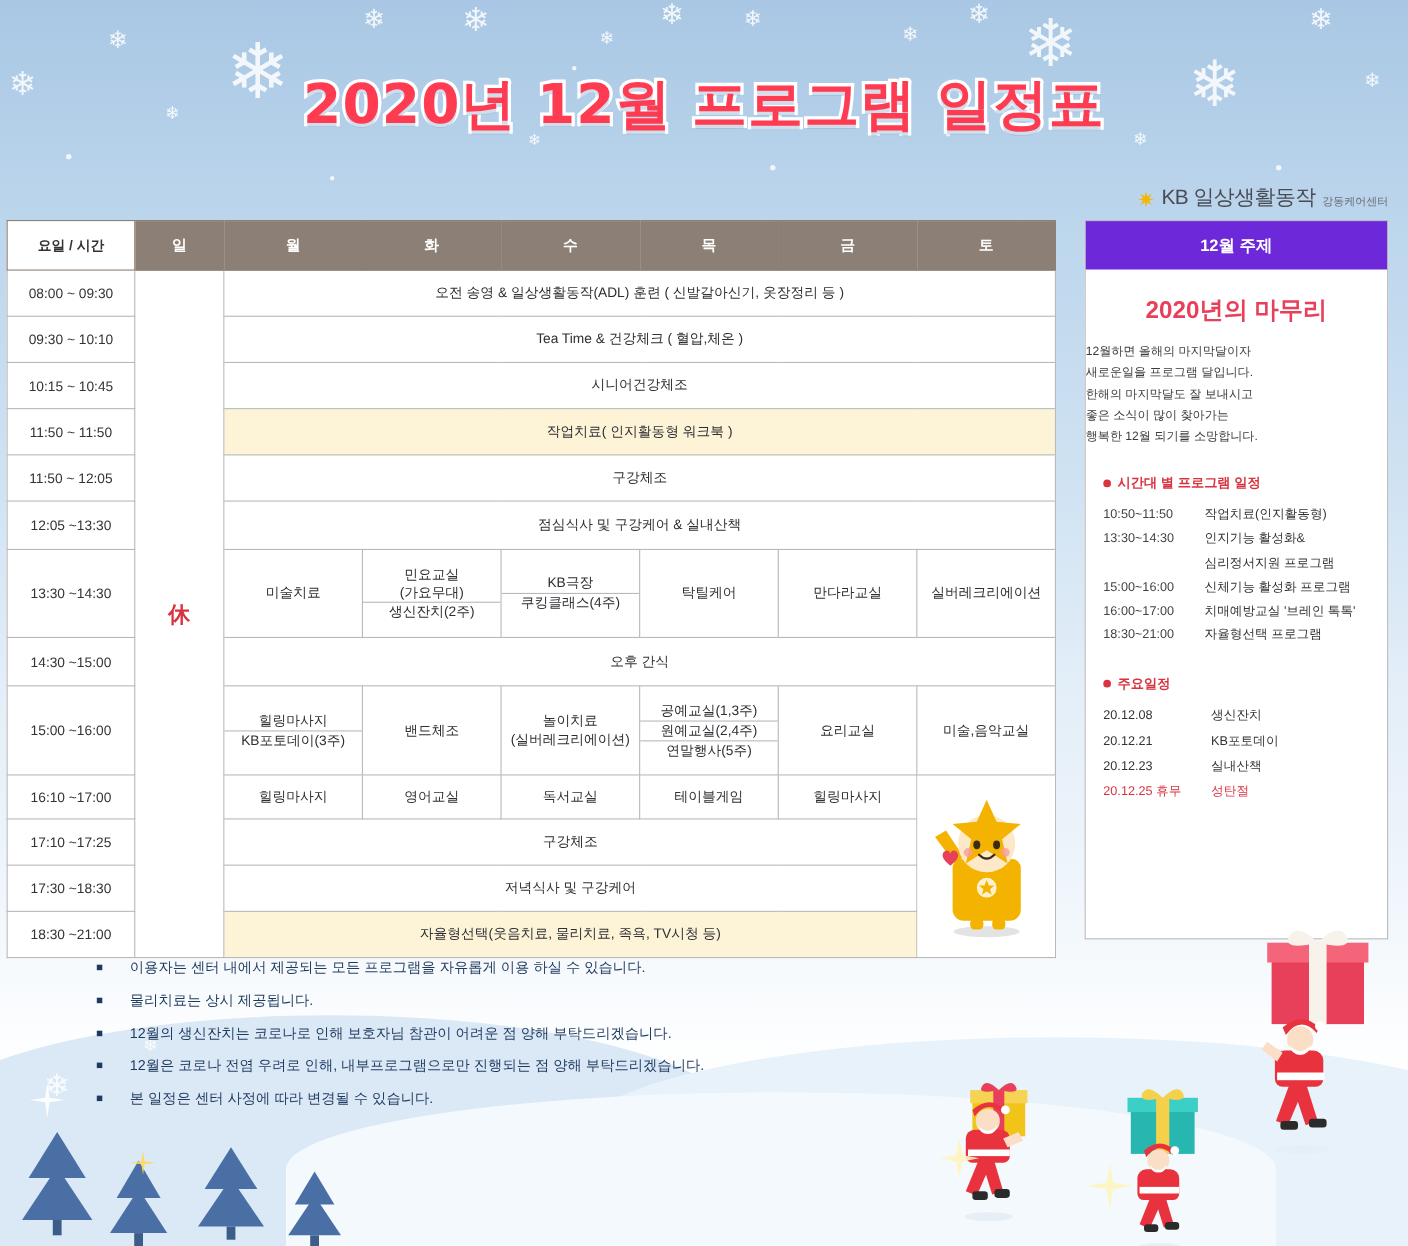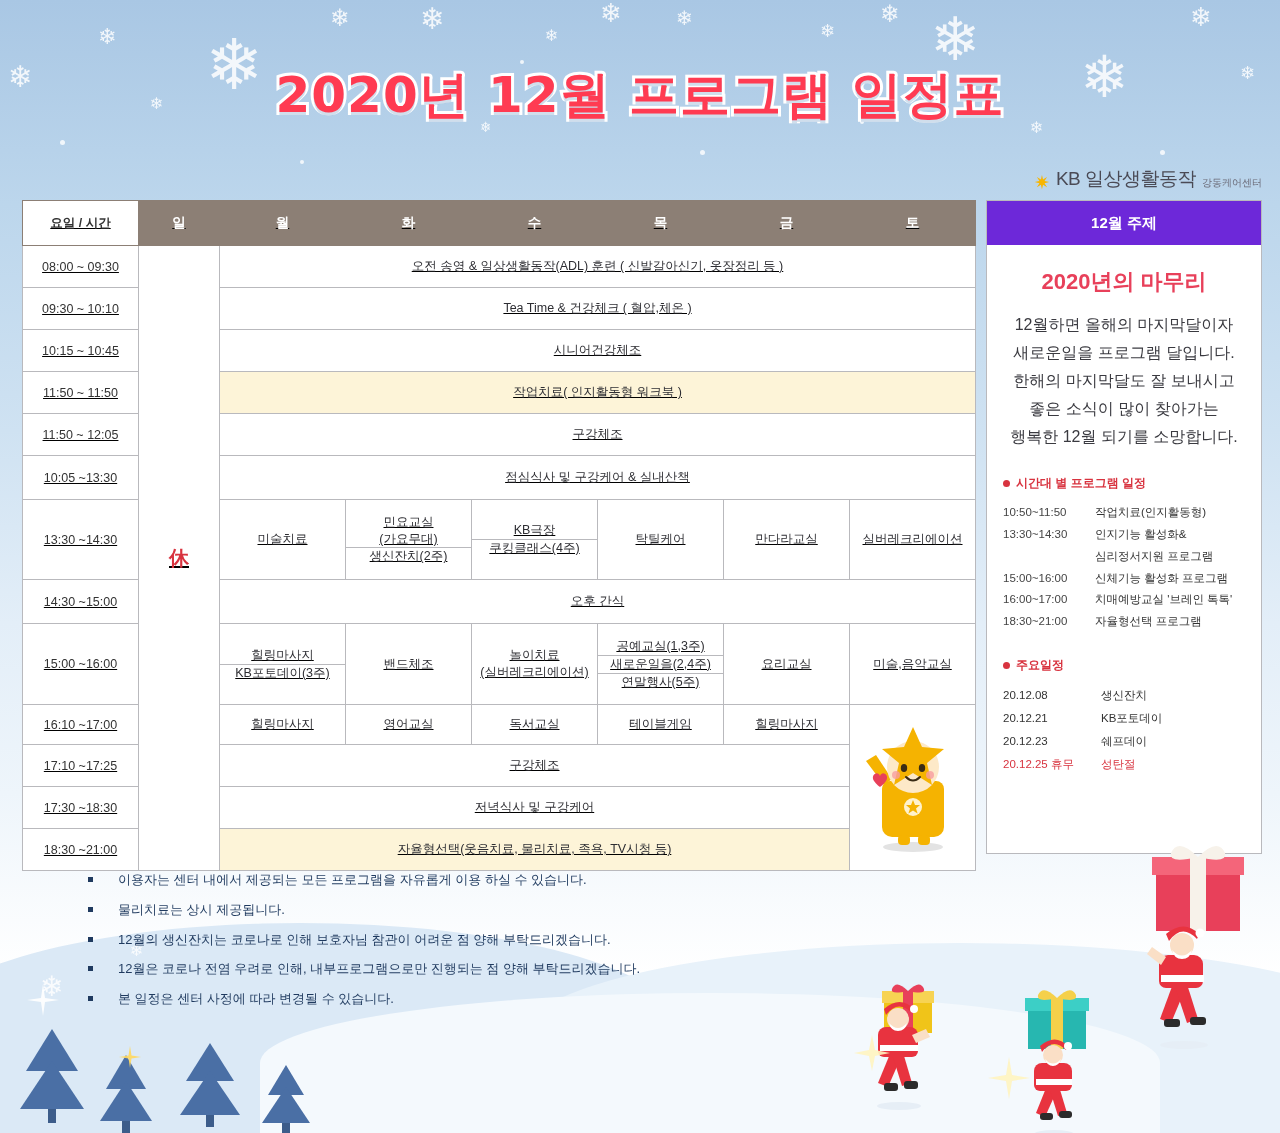--- a/index.html
+++ b/index.html
@@ -29,37 +29,37 @@
     paint-order:stroke fill;
     text-shadow:0 3px 0 rgba(120,160,200,.35);
     font-family:"DejaVu Sans","Liberation Sans",sans-serif;
   }
   
   .brand{position:absolute;right:18px;top:166px;display:flex;align-items:flex-end;gap:6px;}
   .brand .kb-star{color:#f8b500;font-size:19px;line-height:1;}
   .brand .kb-name{font-size:19px;color:#4a4a55;letter-spacing:-.5px;}
   .brand .kb-sub{font-size:10px;color:#6b6b78;padding-bottom:2px;}
   
-  .sheet{position:absolute;left:22px;top:200px;width:950px;text-decoration:underline;}
+  .sheet{position:absolute;left:6px;top:200px;width:950px;}
   table{border-collapse:collapse;width:950px;background:#fff;table-layout:fixed;}
   td,th{border:1px solid #b9b9bd;font-size:12.5px;color:#2e2e33;text-align:center;vertical-align:middle;padding:0;}
   thead th{background:#8c7f75;color:#fff;height:44px;font-size:13.5px;font-weight:bold;border-color:#8c7f75;}
   .time-col{width:115px;background:#fff;font-size:12.5px;color:#333;}
   tbody tr{height:42px;}
   .rest{font-size:20px;color:#d8333f;font-weight:bold;width:80px;}
   .hl{background:#fdf4d8;}
   .sub-split{padding:0;}
   .sub-split .half{height:50%;display:flex;align-items:center;justify-content:center;font-size:12.5px;}
   .sub-split .half.top{border-bottom:1px solid #b9b9bd;}
   .two-line{line-height:1.35;}
   
   .panel{position:absolute;left:986px;top:200px;width:276px;background:#fff;border:1px solid #b9b9bd;height:654px;box-sizing:border-box;}
   .panel-head{background:#6d28d9;color:#fff;height:44px;display:flex;align-items:center;justify-content:center;font-size:15px;font-weight:bold;}
   .panel-title{text-align:center;color:#e8405a;font-size:22px;font-weight:bold;margin:22px 0 14px;}
-  .panel-desc{text-align:center;font-size:16px;color:#3a3a40;line-height:1.75;}
+  .panel-desc{font-size:11px;color:#3a3a40;line-height:1.75;}
   .sec-head{display:flex;align-items:center;gap:6px;font-size:12px;font-weight:bold;color:#d8333f;margin:24px 0 10px 16px;}
   .bullet{width:7px;height:7px;border-radius:50%;background:#d8333f;display:inline-block;}
   .sched-row{display:flex;font-size:11.5px;color:#333;line-height:1.9;padding-left:16px;}
   .sched-row .t{width:92px;color:#444;}
   .sched-row .v{flex:1;}
   .ev-row{display:flex;font-size:11.5px;color:#333;line-height:2.0;padding-left:16px;}
   .ev-row .d{width:98px;}
   .ev-row .n{flex:1;}
   .ev-row.red .d,.ev-row.red .n{color:#d8333f;}
   
@@ -141,21 +141,21 @@
     </tr>
     <tr>
       <td class="time-col">11:50 ~ 11:50</td>
       <td colspan="6" class="hl">작업치료( 인지활동형 워크북 )</td>
     </tr>
     <tr>
       <td class="time-col">11:50 ~ 12:05</td>
       <td colspan="6">구강체조</td>
     </tr>
     <tr style="height:44px">
-      <td class="time-col">10:05 ~13:30</td>
+      <td class="time-col">12:05 ~13:30</td>
       <td colspan="6">점심식사 및 구강케어 &amp; 실내산책</td>
     </tr>
 
     <tr style="height:80px">
       <td class="time-col">13:30 ~14:30</td>
       <td>미술치료</td>
       <td class="sub-split">
         <div class="half top two-line">민요교실<br>(가요무대)</div>
         <div class="half">생신잔치(2주)</div>
       </td>
@@ -175,21 +175,21 @@
     <tr style="height:81px">
       <td class="time-col">15:00 ~16:00</td>
       <td class="sub-split">
         <div class="half top">힐링마사지</div>
         <div class="half">KB포토데이(3주)</div>
       </td>
       <td>밴드체조</td>
       <td class="two-line">놀이치료<br>(실버레크리에이션)</td>
       <td class="sub-split">
         <div class="half top" style="height:33.33%">공예교실(1,3주)</div>
-        <div class="half top" style="height:33.33%">새로운일을(2,4주)</div>
+        <div class="half top" style="height:33.33%">원예교실(2,4주)</div>
         <div class="half" style="height:33.33%">연말행사(5주)</div>
       </td>
       <td>요리교실</td>
       <td>미술,음악교실</td>
     </tr>
 
     <tr style="height:40px">
       <td class="time-col">16:10 ~17:00</td>
       <td>힐링마사지</td>
       <td>영어교실</td>
@@ -289,21 +289,21 @@
   <div class="ev-row">
     <span class="d">20.12.08</span>
     <span class="n">생신잔치</span>
   </div>
   <div class="ev-row">
     <span class="d">20.12.21</span>
     <span class="n">KB포토데이</span>
   </div>
   <div class="ev-row">
     <span class="d">20.12.23</span>
-    <span class="n">쉐프데이</span>
+    <span class="n">실내산책</span>
   </div>
   <div class="ev-row red">
     <span class="d">20.12.25 휴무</span>
     <span class="n">성탄절</span>
   </div>
 </div>
 
 <div class="bottom-scene">
   <div class="hill hill1"></div>
   <div class="hill hill2"></div>

